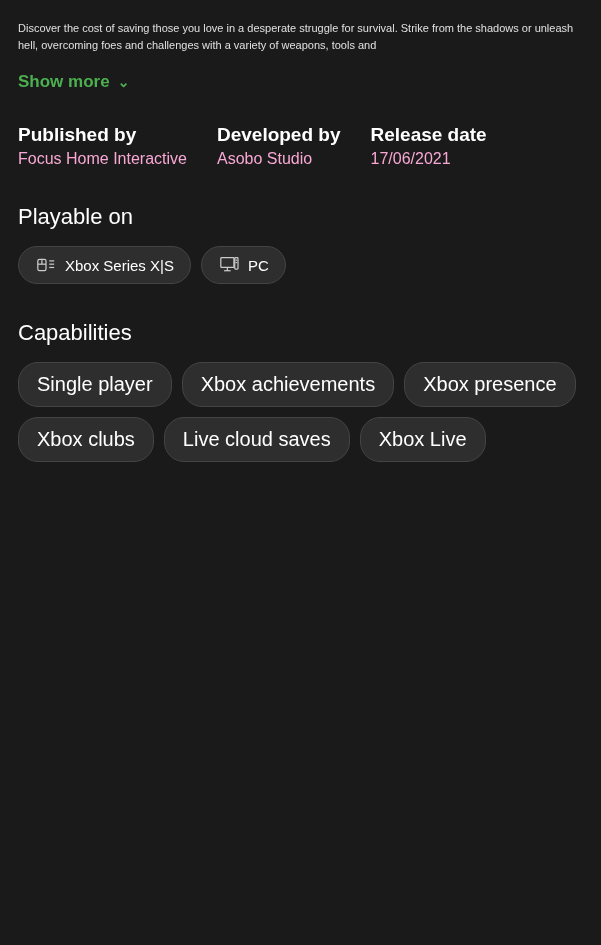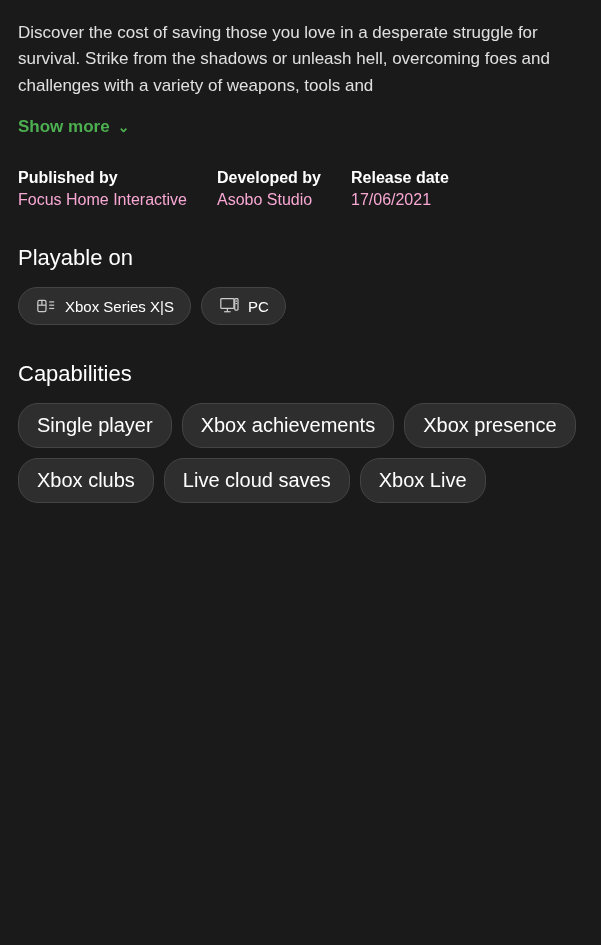--- a/index.html
+++ b/index.html
@@ -12,21 +12,21 @@
       width: 601px;
       min-height: 945px;
       background-color: #1a1a1a;
       color: #ffffff;
       font-family: 'Segoe UI', Arial, sans-serif;
       font-size: 16px;
       padding: 20px 18px;
     }
 
     .description-text {
-      font-size: 17px;
+      font-size: 11px;
       line-height: 1.55;
       color: #e0e0e0;
       margin-bottom: 18px;
     }
 
     .show-more {
       color: #4caf50;
       font-size: 17px;
       font-weight: 700;
       cursor: pointer;
@@ -48,21 +48,21 @@
     }
 
     .meta-item {
       display: flex;
       flex-direction: column;
       gap: 4px;
     }
 
     .meta-label {
       font-weight: 700;
-      font-size: 16px;
+      font-size: 19px;
       color: #ffffff;
     }
 
     .meta-value {
       font-size: 16px;
       color: #f9a8d4;
     }
 
     .section-title {
       font-size: 22px;

